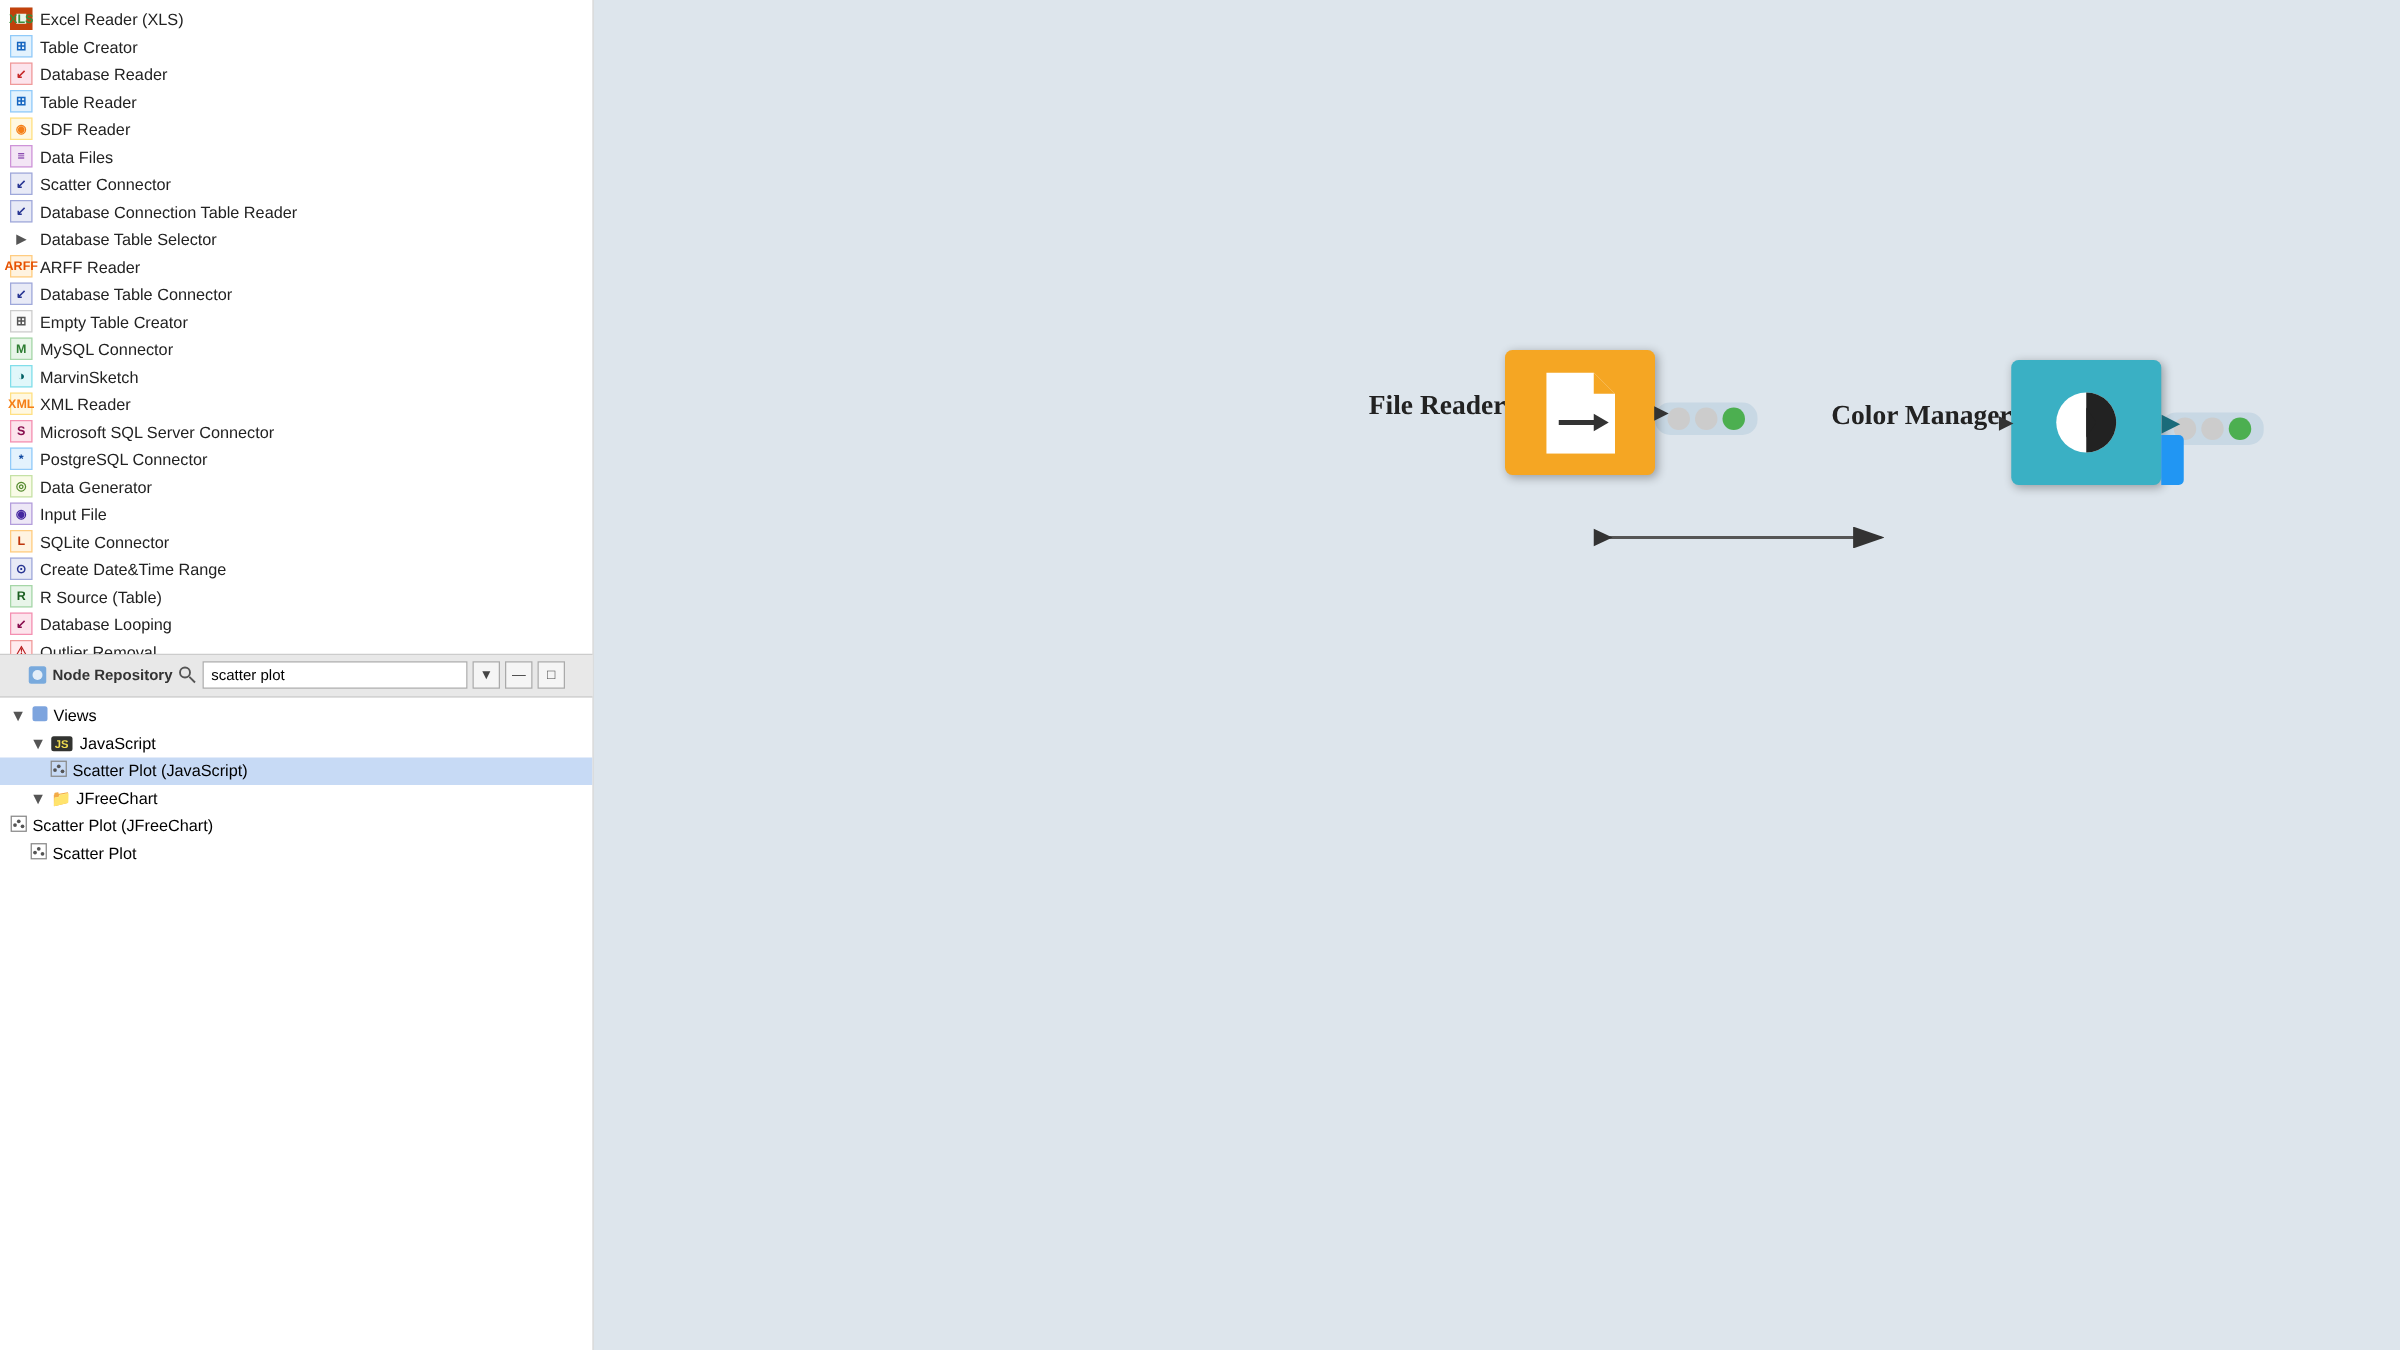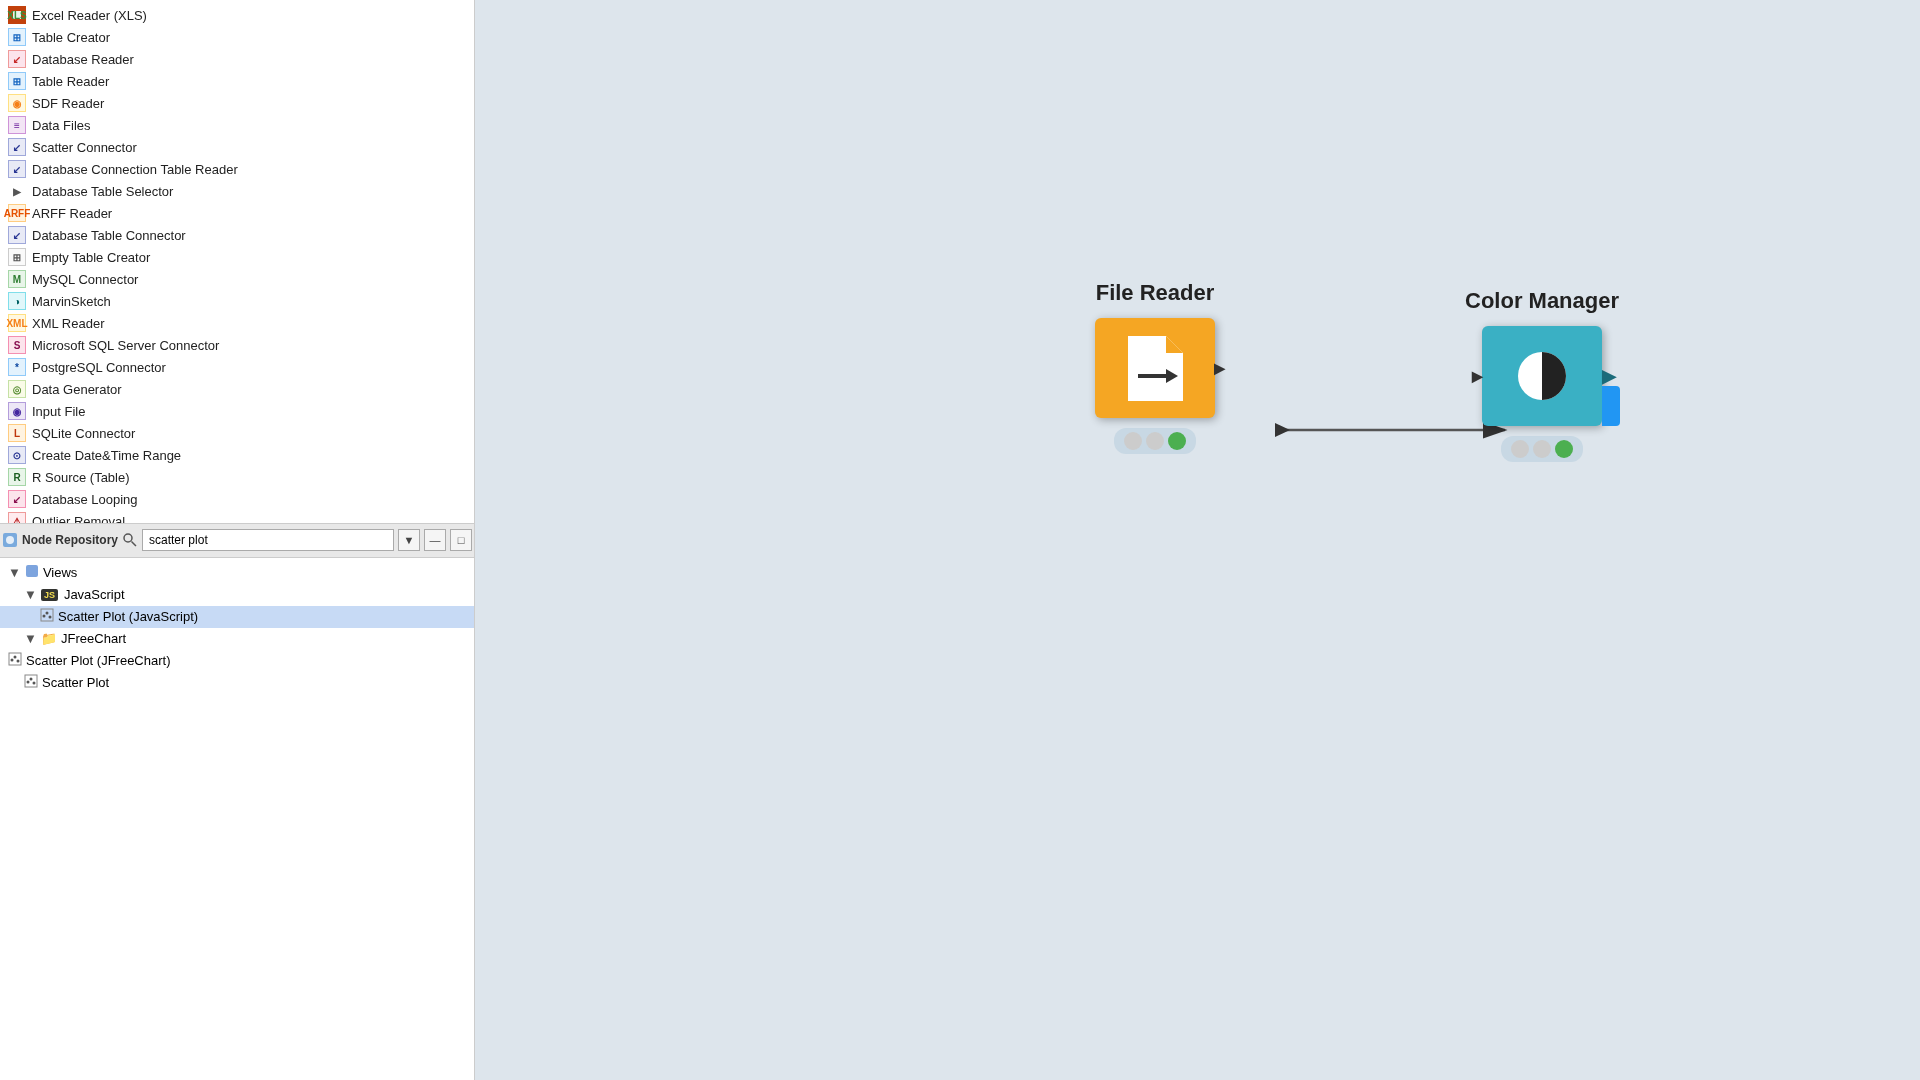--- a/index.html
+++ b/index.html
@@ -74,21 +74,21 @@
     .icon-sqlite { background: #fff3e0; color: #bf360c; border: 1px solid #ffcc80; }
     .icon-date { background: #e8eaf6; color: #283593; border: 1px solid #9fa8da; }
     .icon-r { background: #e8f5e9; color: #1b5e20; border: 1px solid #a5d6a7; font-size: 9px; }
     .icon-dbloop { background: #fce4ec; color: #880e4f; border: 1px solid #f48fb1; }
     .icon-outlier { background: #ffebee; color: #b71c1c; border: 1px solid #ef9a9a; }
 
     
     #search-bar {
       background: #e8e8e8;
       border-bottom: 1px solid #ccc;
-      padding: 4px 2px;
+      padding: 4px 22px;
       display: flex;
       align-items: center;
       gap: 4px;
       height: 34px;
     }
     #search-bar .repo-label {
       display: flex;
       align-items: center;
       gap: 4px;
       font-size: 12px;
@@ -140,22 +140,22 @@
       flex: 1;
       background: #dde5ec;
       position: relative;
       overflow: hidden;
     }
 
     
     .wf-node {
       position: absolute;
       display: flex;
-      flex-direction: column;
-      align-items: center;
+      align-items: center;
+      font-family: Liberation Serif, serif;
     }
 
     .wf-node-label {
       font-size: 22px;
       font-weight: bold;
       color: #222;
       margin-bottom: 12px;
       white-space: nowrap;
     }
 

